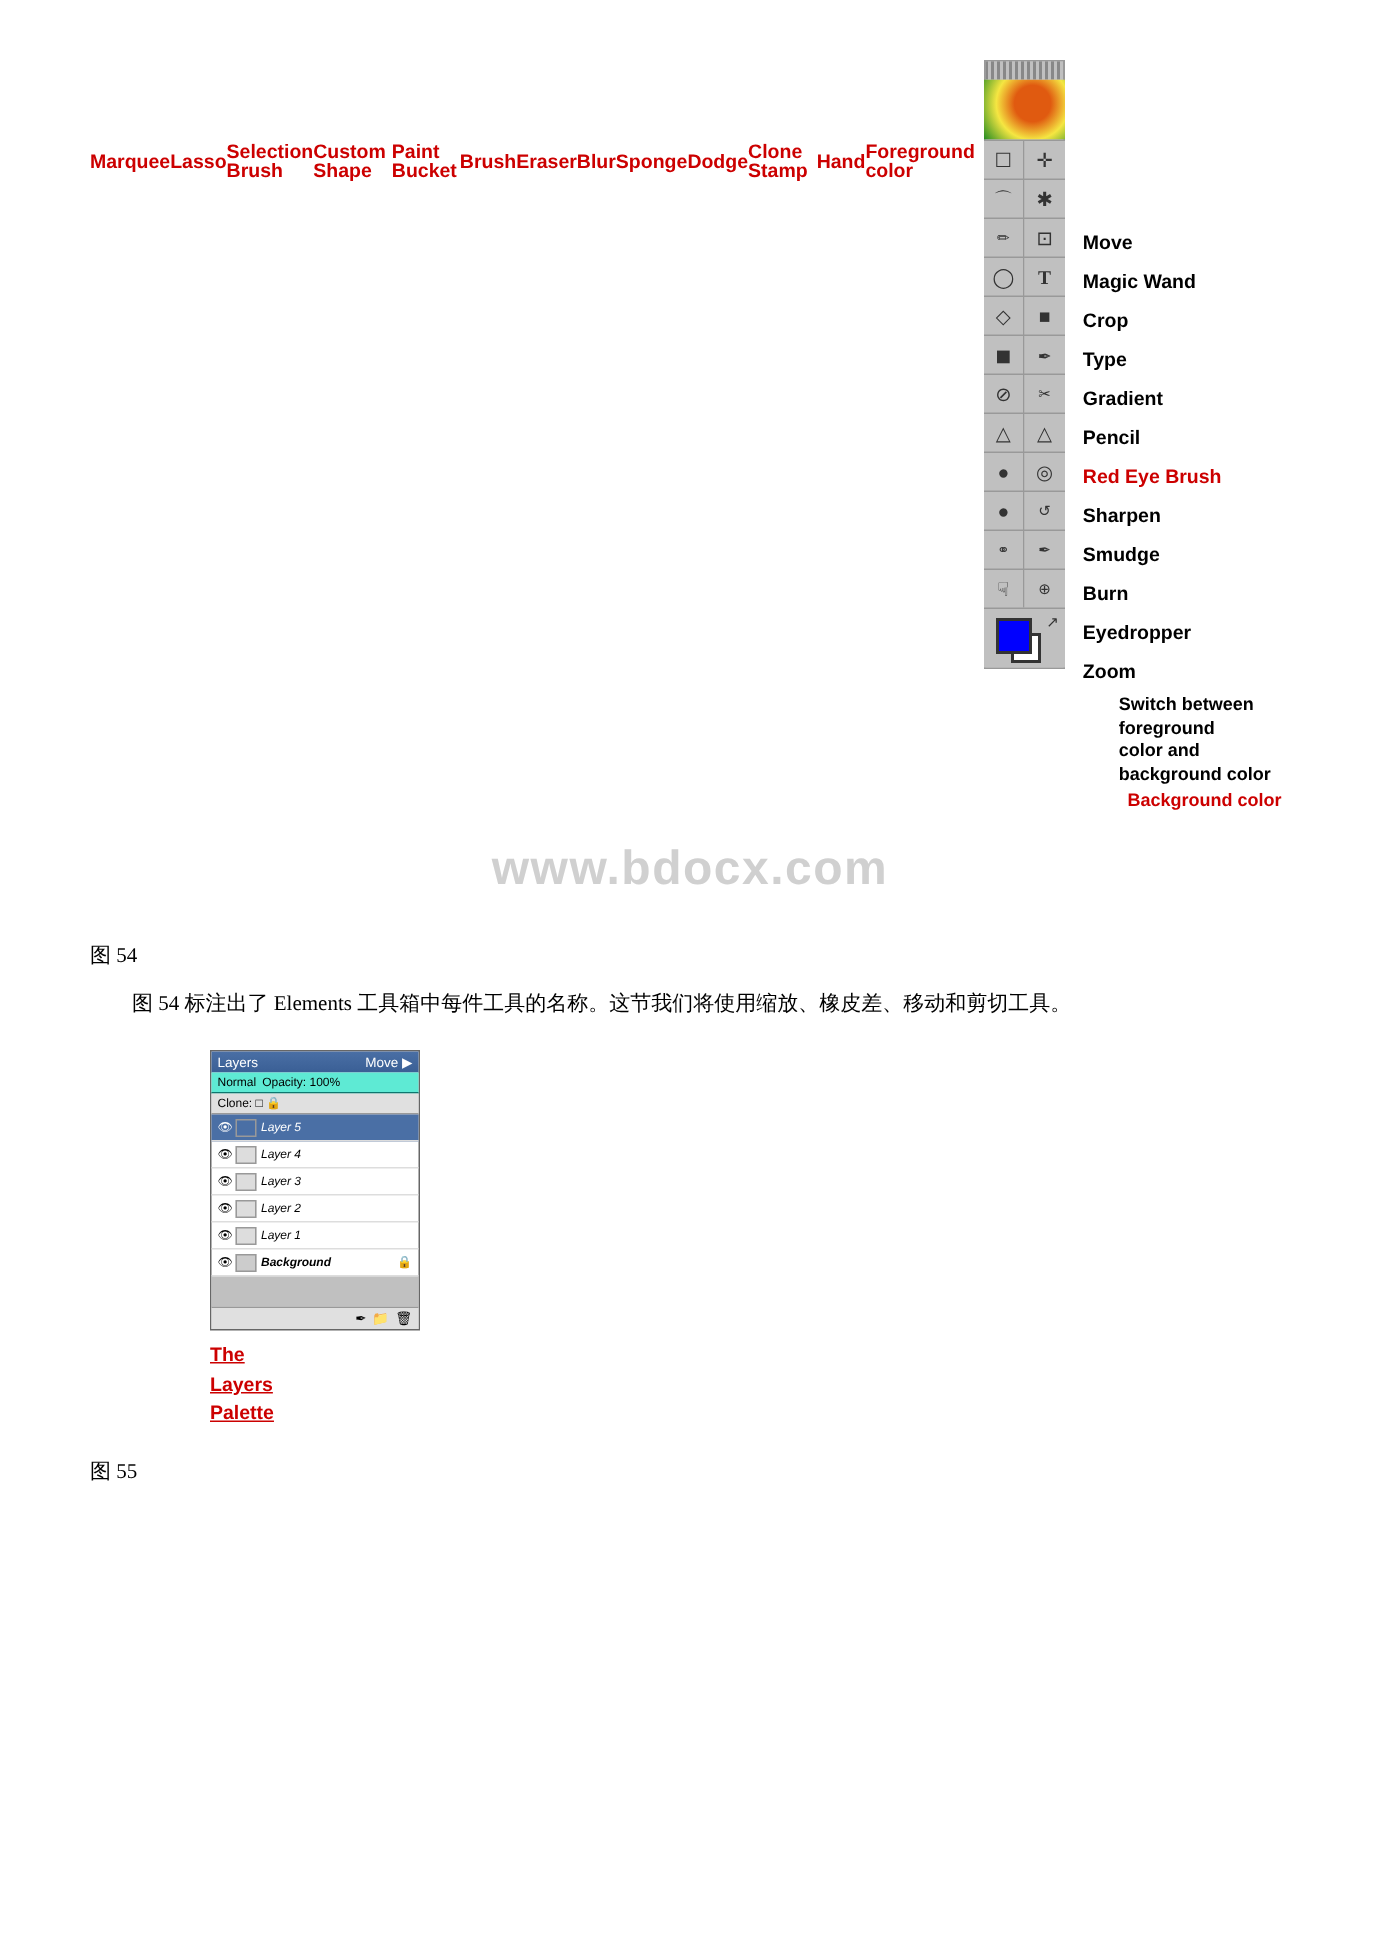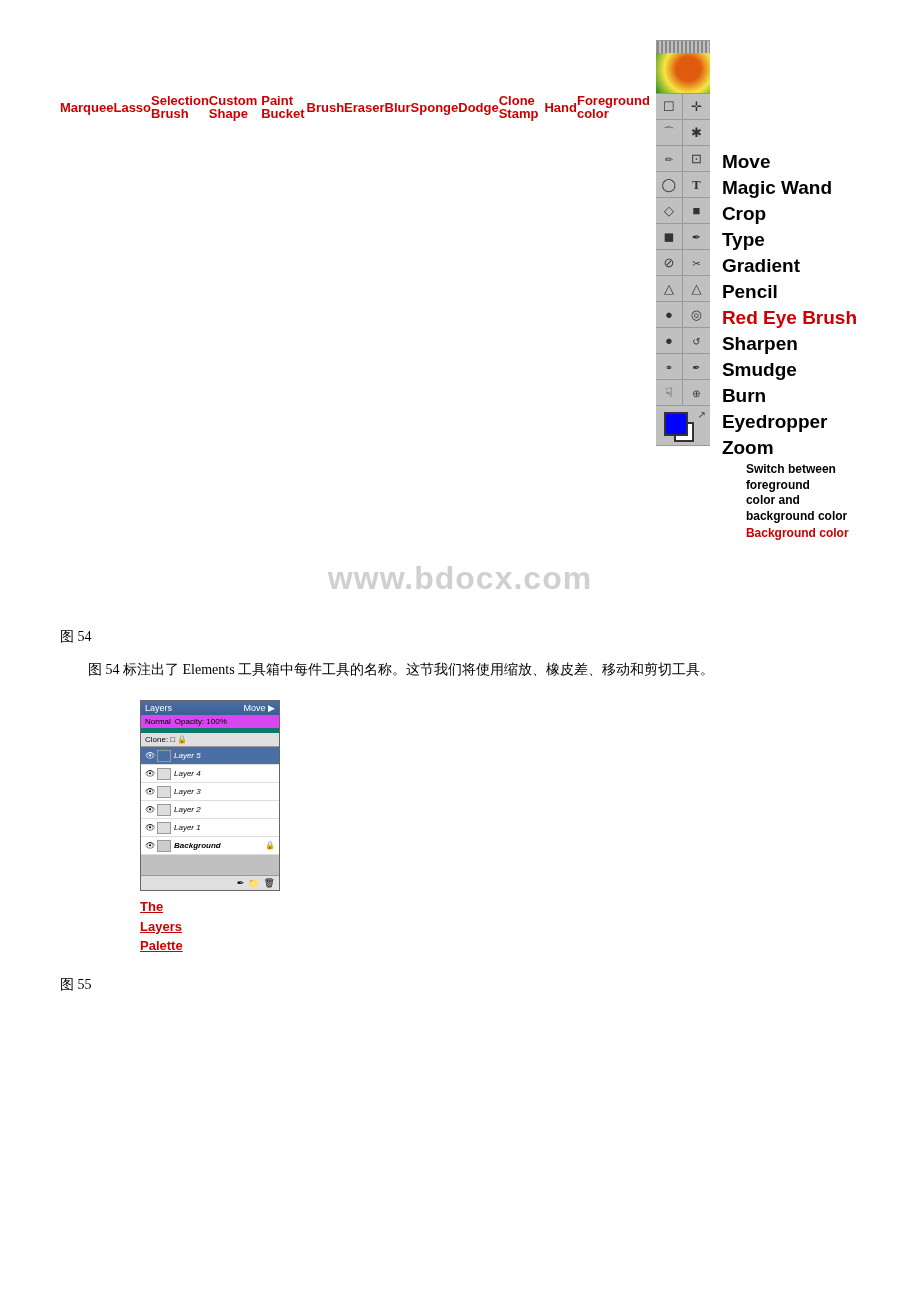--- a/index.html
+++ b/index.html
@@ -156,21 +156,21 @@
       display: flex;
       flex-direction: column;
       align-items: flex-start;
       padding-left: 6px;
       margin-top: 54px;
     }
 
     .right-label {
       color: #000;
       font-family: Arial, sans-serif;
-      font-size: 19px;
+      font-size: 13px;
       font-weight: bold;
       height: 26px;
       display: flex;
       align-items: center;
       line-height: 1;
     }
 
     .right-label.red {
       color: #cc0000;
     }
@@ -187,20 +187,21 @@
     .switch-label {
       color: #000;
       line-height: 1.3;
       margin-top: 2px;
     }
 
     .bg-label {
       color: #cc0000;
       font-weight: bold;
       margin-top: 2px;
+      text-align: center;
     }
 
     
     .watermark {
       text-align: center;
       color: #d0d0d0;
       font-family: Arial, sans-serif;
       font-size: 32px;
       font-weight: bold;
       letter-spacing: 1px;
@@ -243,27 +244,27 @@
       background: linear-gradient(to bottom, #4a6fa5, #3a5f95);
       color: #fff;
       font-size: 9px;
       padding: 2px 4px;
       display: flex;
       justify-content: space-between;
       font-family: Arial, sans-serif;
     }
 
     .layers-controls {
-      background: #d946ef;
+      background: #5eead4;
       padding: 2px 4px;
       font-size: 8px;
       display: flex;
       align-items: flex-start;
       gap: 4px;
-      border-bottom: 5px solid #0f766e;
+      border-bottom: 1px solid #0f766e;
       font-family: Arial, sans-serif;
     }
 
     .layers-lock-row {
       background: #e0e0e0;
       padding: 2px 4px;
       font-size: 8px;
       display: flex;
       align-items: center;
       gap: 4px;

